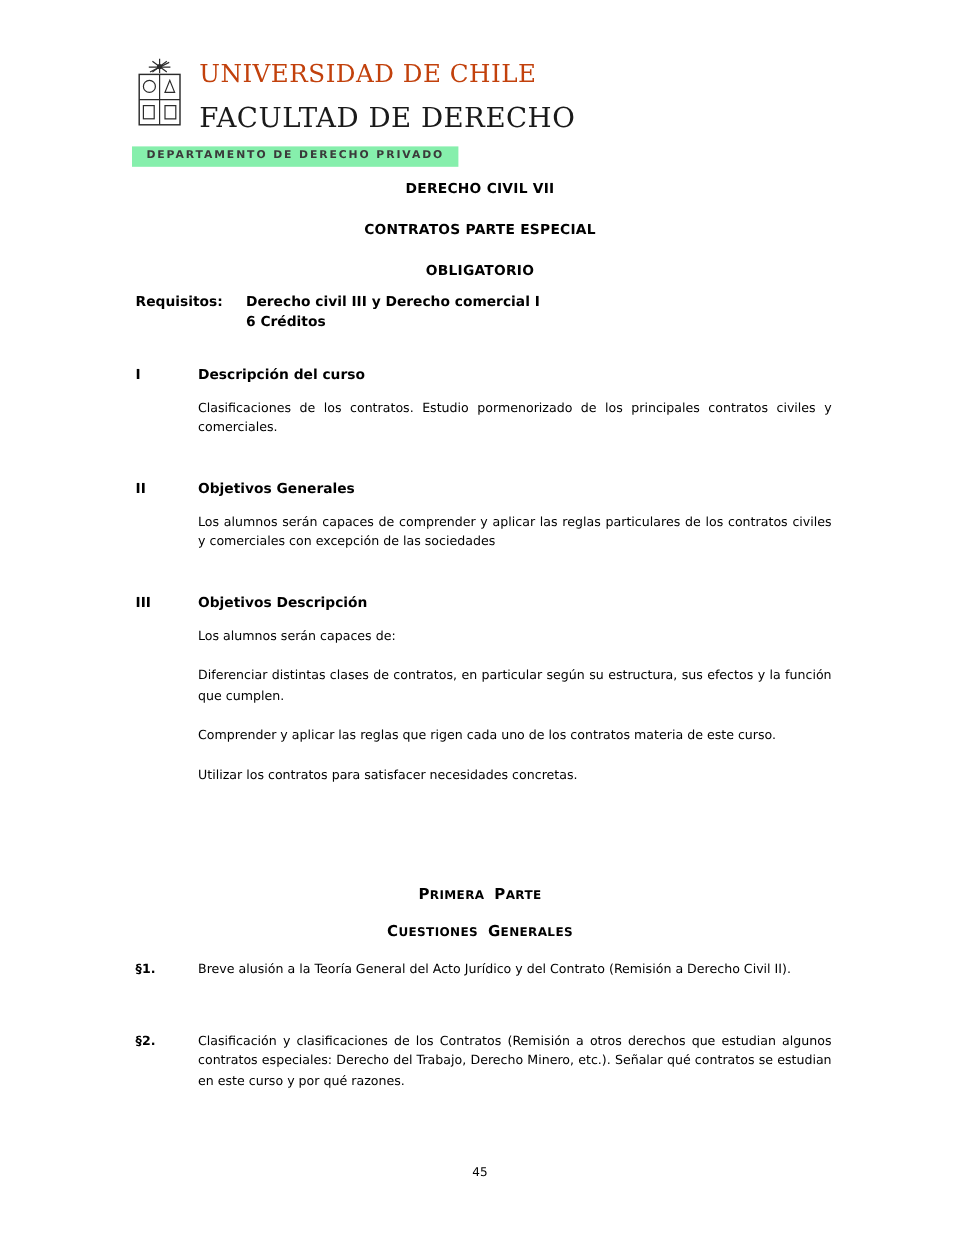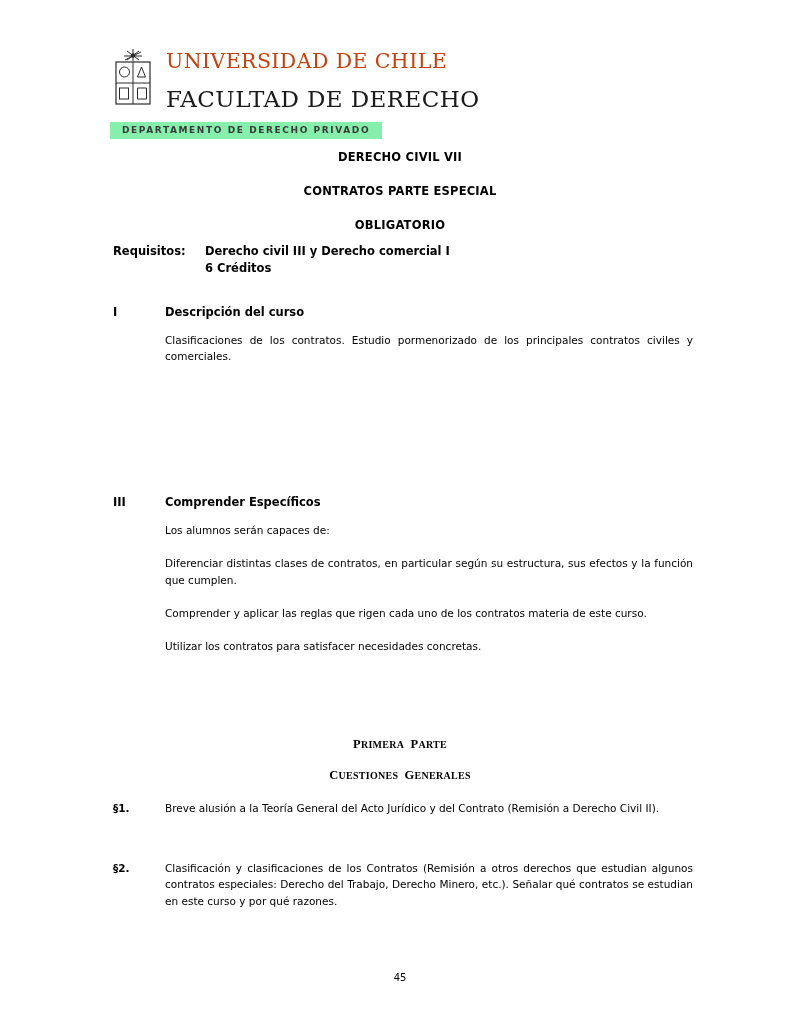--- a/index.html
+++ b/index.html
@@ -130,21 +130,20 @@
   .parte {
     position: absolute;
     left: 110px;
     width: 580px;
     text-align: center;
   }
   .smallcaps {
     font-size: 11px;
     font-weight: bold;
     letter-spacing: 0.3px;
-    font-family: Liberation Serif, serif;
   }
 
   
   .item {
     position: absolute;
     left: 113px;
     width: 580px;
     display: flex;
     font-size: 10.5px;
     line-height: 1.55;
@@ -222,25 +221,34 @@
   <div class="section" style="top:305px;">
     <div class="sec-head">
       <div class="sec-num">I</div>
       <div class="sec-title">Descripción del curso</div>
     </div>
     <div class="sec-body">
       <p>Clasificaciones de los contratos. Estudio pormenorizado de los principales contratos civiles y comerciales.</p>
     </div>
   </div>
 
+  <div class="section" style="top:400px;">
+    <div class="sec-head">
+      <div class="sec-num">II</div>
+      <div class="sec-title">Objetivos Generales</div>
+    </div>
+    <div class="sec-body">
+      <p>Los alumnos serán capaces de comprender y aplicar las reglas particulares de los contratos civiles y comerciales con excepción de las sociedades</p>
+    </div>
+  </div>
 
   <div class="section" style="top:495px;">
     <div class="sec-head">
       <div class="sec-num">III</div>
-      <div class="sec-title">Comprender Específicos</div>
+      <div class="sec-title">Objetivos Descripción</div>
     </div>
     <div class="sec-body">
       <p>Los alumnos serán capaces de:</p>
       <p>Diferenciar distintas clases de contratos, en particular según su estructura, sus efectos y la función que cumplen.</p>
       <p>Comprender y aplicar las reglas que rigen cada uno de los contratos materia de este curso.</p>
       <p>Utilizar los contratos para satisfacer necesidades concretas.</p>
     </div>
   </div>
 
   <div class="parte" style="top:737px;">

